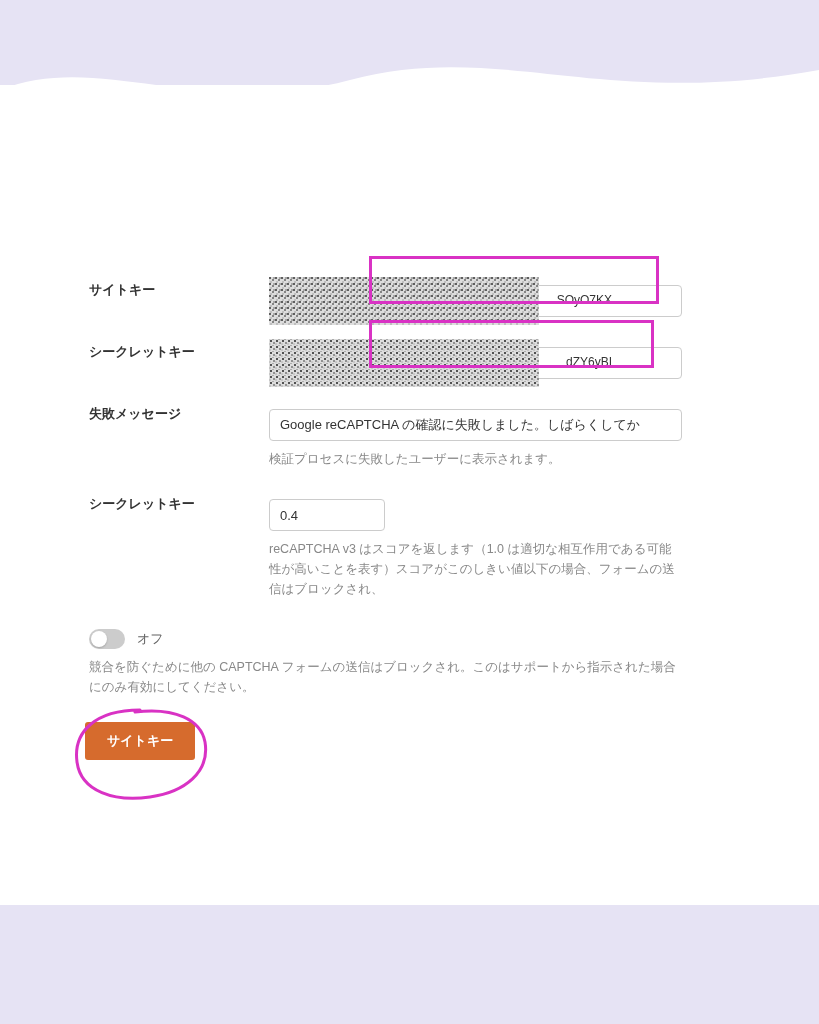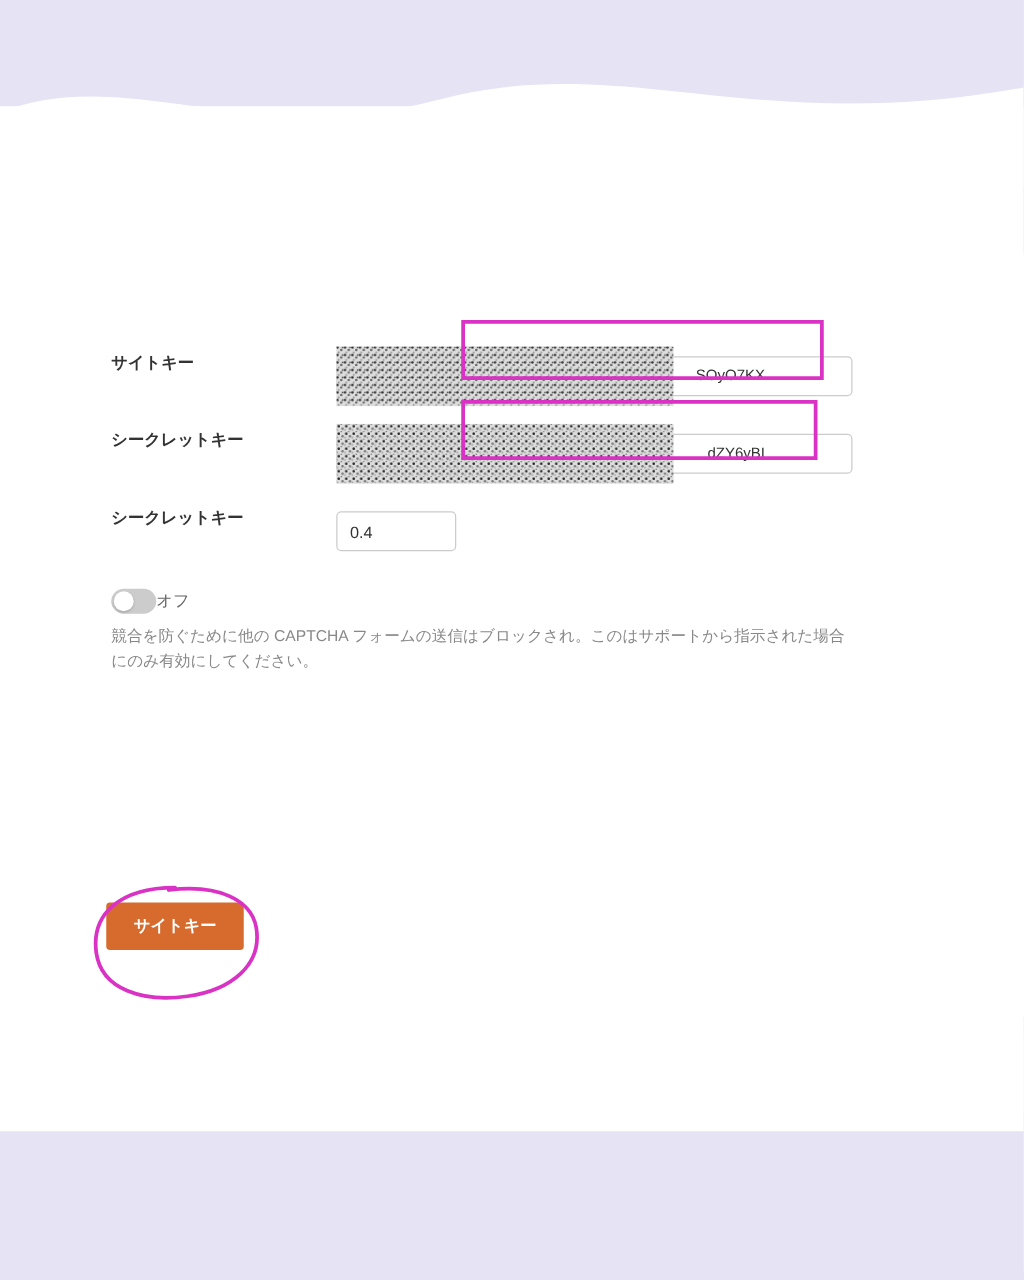--- a/index.html
+++ b/index.html
@@ -75,21 +75,21 @@
       width: 100%;
       padding: 6px 10px;
       font-size: 13px;
       border: 1px solid #ccc;
       border-radius: 4px;
       background: #fff;
       color: #333;
       height: 32px;
     }
     .text-input-small {
-      width: 96px;
+      width: 116px;
       padding: 6px 10px;
       font-size: 13px;
       border: 1px solid #ccc;
       border-radius: 4px;
       background: #fff;
       color: #333;
       height: 32px;
     }
     .help-text {
       margin-top: 8px;
@@ -143,21 +143,21 @@
       position: absolute;
       right: 70px;
       top: 8px;
       font-size: 12px;
       color: #333;
       z-index: 2;
     }
     .toggle-wrap {
       display: flex;
       align-items: center;
-      gap: 0;
+      gap: 12px;
     }
     .toggle {
       width: 36px;
       height: 20px;
       background: #ccc;
       border-radius: 10px;
       position: relative;
       cursor: pointer;
     }
     .toggle-knob {
@@ -244,25 +244,33 @@
               <circle cx="1" cy="5" r="0.8" fill="#aaa"></circle>
               <circle cx="4" cy="0" r="0.7" fill="#555"></circle>
             </pattern>
           </defs>
         </svg>
         <span class="visible-key-text">dZY6yBI</span>
       </div>
     </div>
   </div>
 
+  <div class="form-row">
+    <div class="form-label">失敗メッセージ</div>
+    <div class="form-control-area">
+      <input type="text" class="text-input" value="Google reCAPTCHA の確認に失敗しました。しばらくしてか" style="">
+      <div class="help-text">検証プロセスに失敗したユーザーに表示されます。</div>
+    </div>
+  </div>
 
   <div class="form-row">
     <div class="form-label">シークレットキー</div>
     <div class="form-control-area">
       <input type="text" class="text-input-small" value="0.4" style="">
+      <div class="help-text">reCAPTCHA v3 はスコアを返します（1.0 は適切な相互作用である可能性が高いことを表す）スコアがこのしきい値以下の場合、フォームの送信はブロックされ、</div>
     </div>
   </div>
 
   <div class="form-row">
     <div class="form-control-area">
       <div class="toggle-wrap">
         <div class="toggle">
           <div class="toggle-knob"></div>
         </div>
         <span class="toggle-label">オフ</span>

